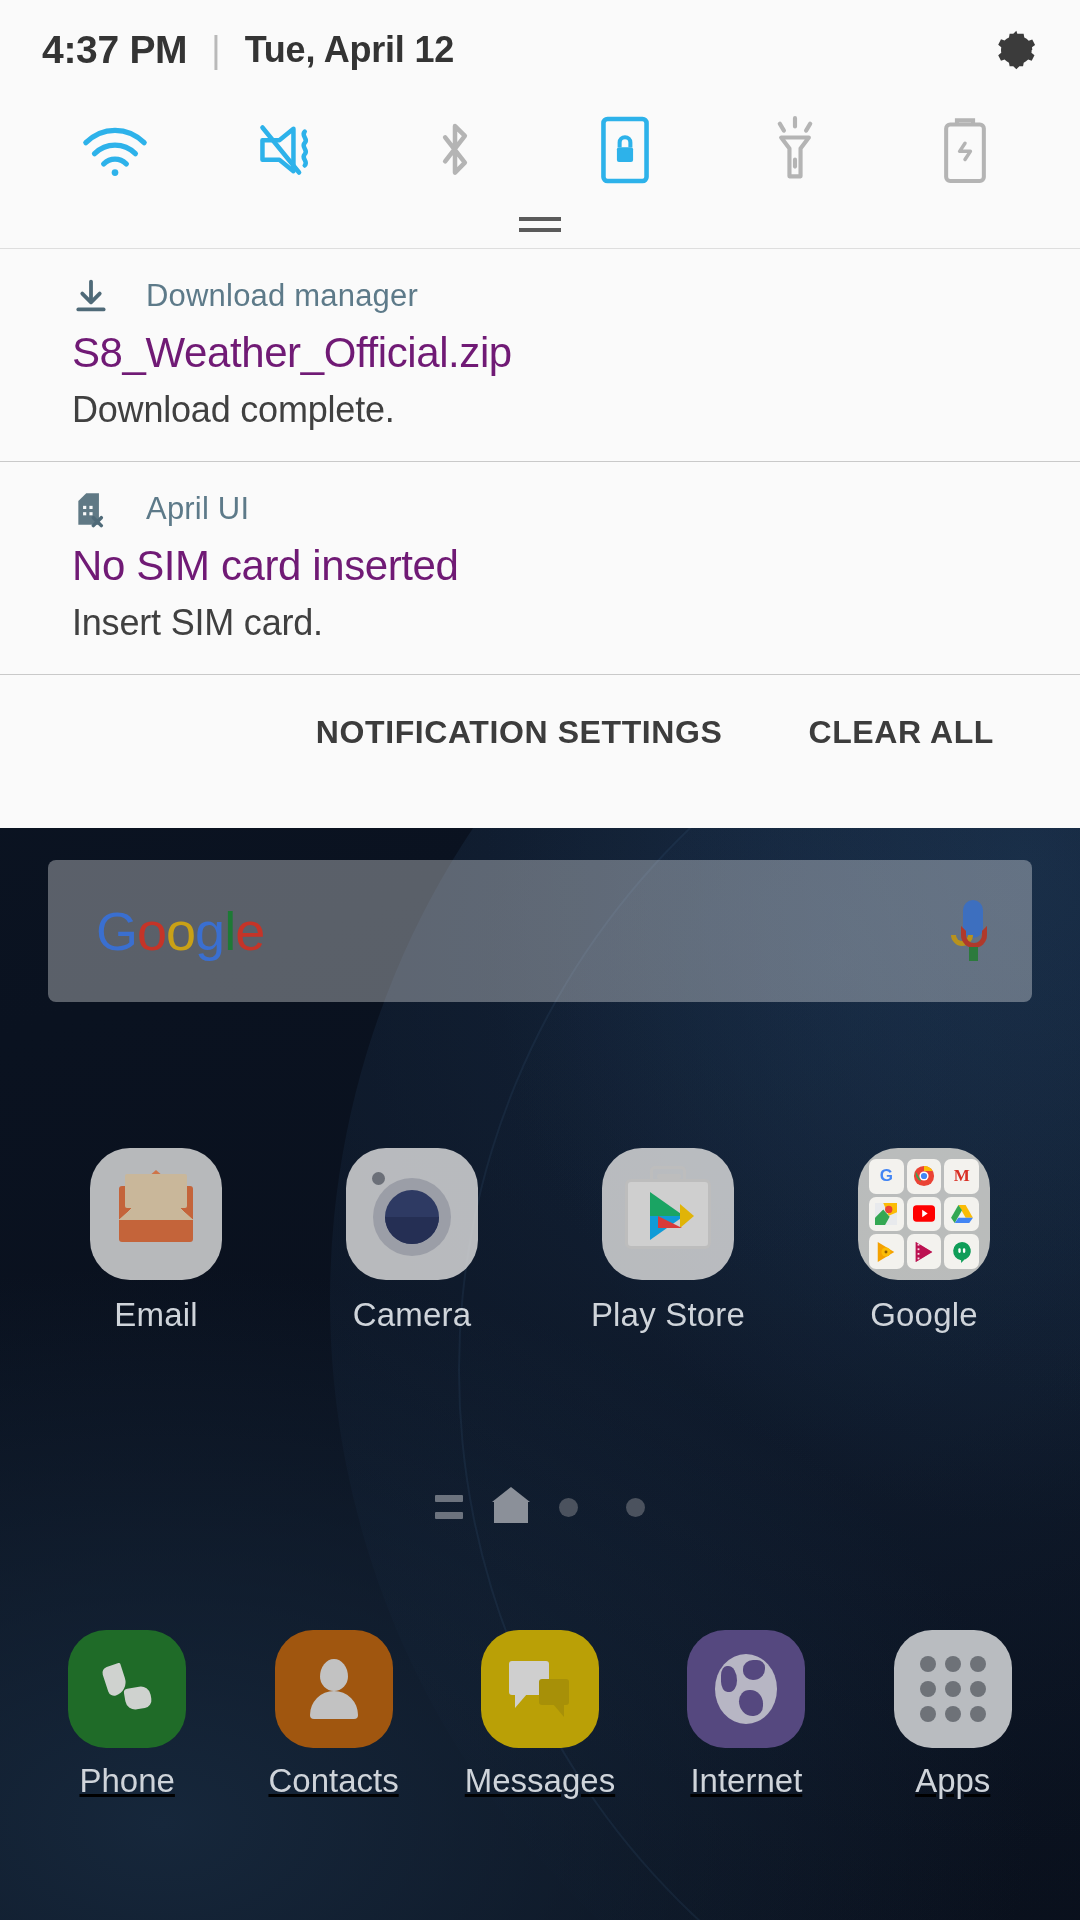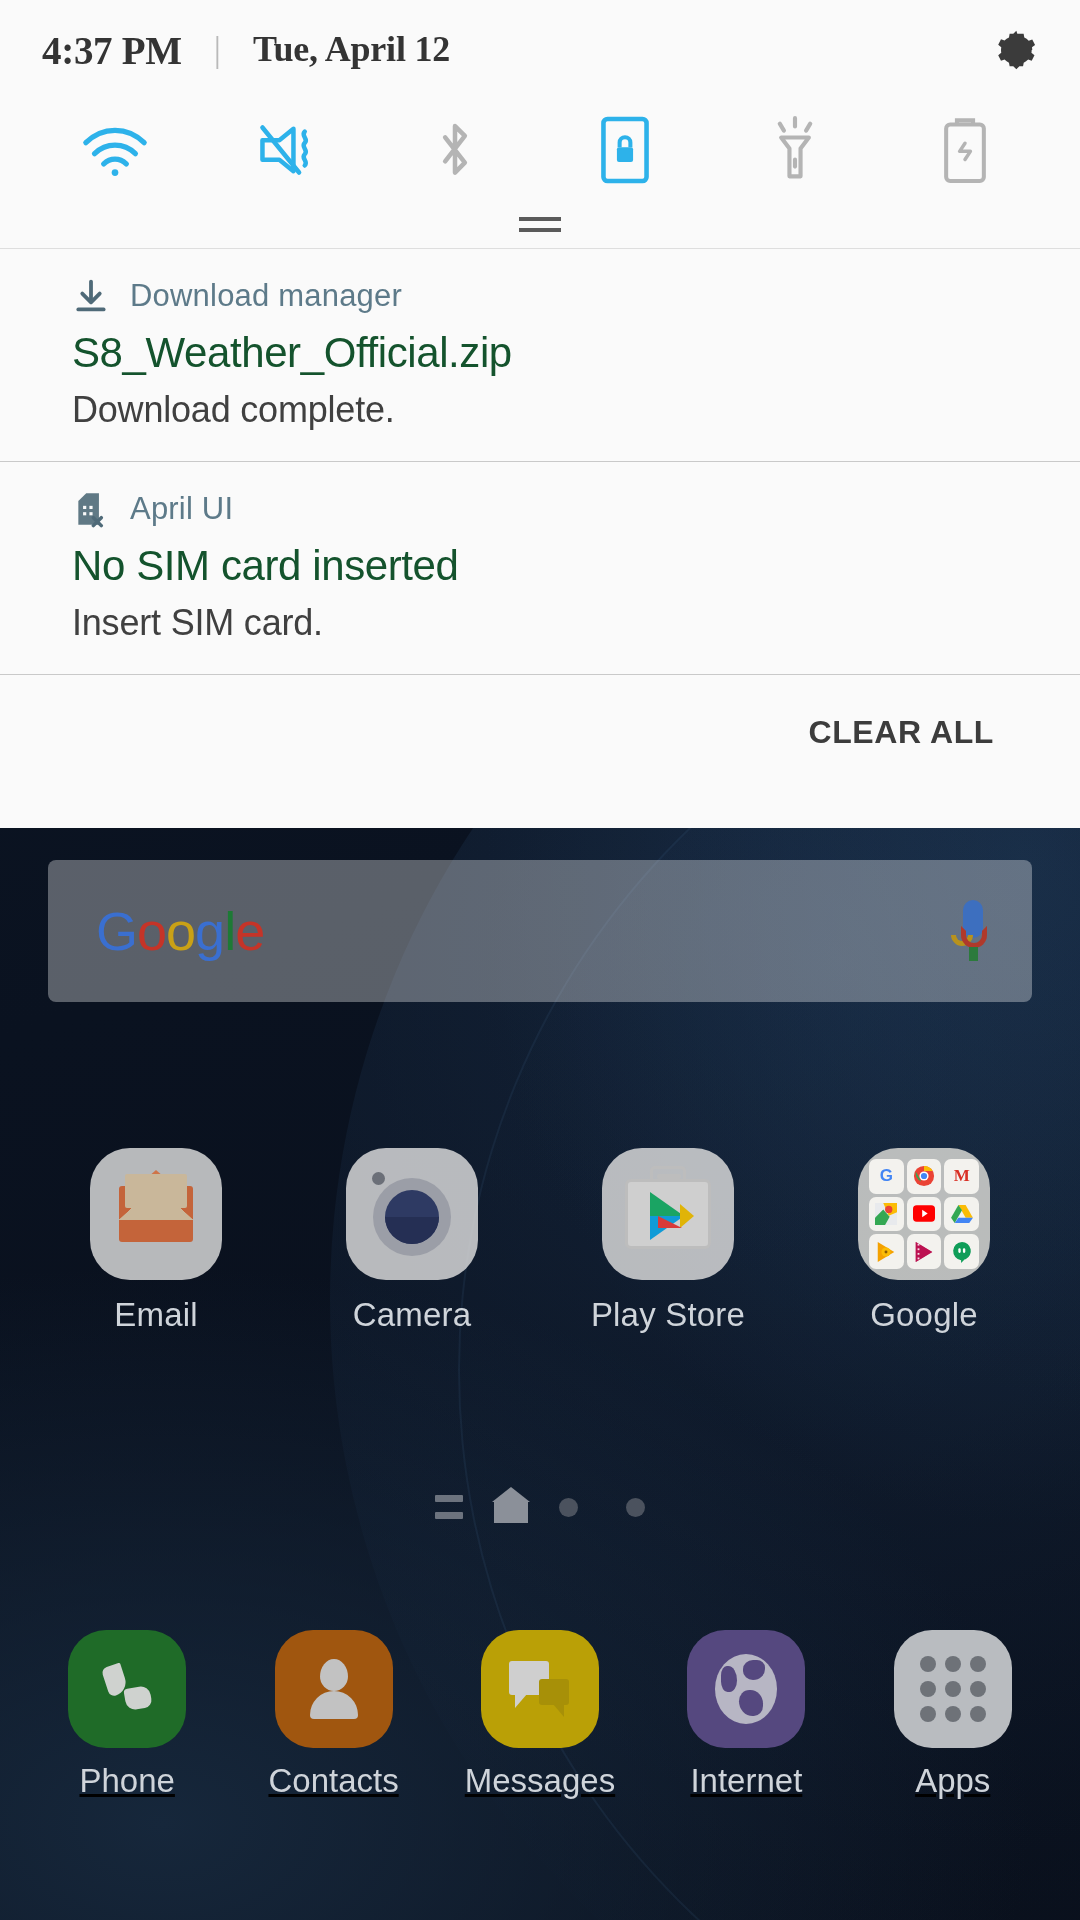--- a/index.html
+++ b/index.html
@@ -162,42 +162,42 @@
     font-size:34px; color:#d5dae0; }
 
   
   #shade{
     position:absolute; left:0; top:0; width:1080px; height:828px;
     background:#fafafa;
     z-index:10;
   }
   .statusbar{ height:100px; display:flex; align-items:center; padding:0 42px;
     justify-content:space-between; }
-  .sb-left{ display:flex; align-items:flex-start; gap:12px; color:#343434;font-family:Liberation Serif, serif; }
+  .sb-left{ display:flex; align-items:center; gap:4px; color:#343434; }
   .sb-time{ font-size:39px; font-weight:bold; letter-spacing:-.3px; }
   .sb-sep{ font-size:36px; color:#b9b9b9; margin:0 20px; font-weight:300; }
   .sb-date{ font-size:36px; font-weight:bold; letter-spacing:-.2px; }
   .gear{ width:46px; height:46px; }
 
   .qs{ height:100px; display:flex; align-items:center; justify-content:space-around;
     padding:0 30px; }
   .qsbtn{ width:96px; height:80px; display:flex; align-items:center; justify-content:center; }
 
   .handle-bar{ height:48px; display:flex; align-items:center; justify-content:center; }
   .handle-bar i{ display:block; width:42px; height:4px; background:#5a5a5a; }
   .handle-stack{ display:flex; flex-direction:column; gap:7px; }
 
   .divider{ height:1px; background:#dedede; }
   .divider.strong{ background:#c9c9c9; }
 
   .notif{ padding:28px 72px 30px 72px; }
-  .nhead{ display:flex; align-items:center; gap:20px; margin-bottom:14px; }
+  .nhead{ display:flex; align-items:center; gap:36px; margin-bottom:14px; }
   .nicon{ width:38px; height:38px; flex:0 0 38px; color:#56707f; }
   .napp{ font-size:31px; color:#5d7a89; letter-spacing:.2px; }
-  .ntitle{ font-size:42px; color:#14532d; letter-spacing:-.4px; margin-bottom:12px; }
+  .ntitle{ font-size:42px; color:#701a75; letter-spacing:-.4px; margin-bottom:12px; }
   .nbody{ font-size:36px; color:#404040; letter-spacing:-.2px; }
 
   .nfooter{ height:114px; display:flex; align-items:center; justify-content:flex-end;
     gap:86px; padding-right:86px; }
   .nfbtn{ font-size:32px; font-weight:bold; color:#3c3c3c; letter-spacing:.6px; }
 </style>
 </head>
 <body>
 
 <div id="home">
@@ -505,16 +505,17 @@
       </span>
       <span class="napp">April UI</span>
     </div>
     <div class="ntitle">No SIM card inserted</div>
     <div class="nbody">Insert SIM card.</div>
   </div>
 
   <div class="divider strong"></div>
 
   <div class="nfooter">
+    <div class="nfbtn">NOTIFICATION SETTINGS</div>
     <div class="nfbtn">CLEAR ALL</div>
   </div>
 
 </div>
 
 </body></html>

